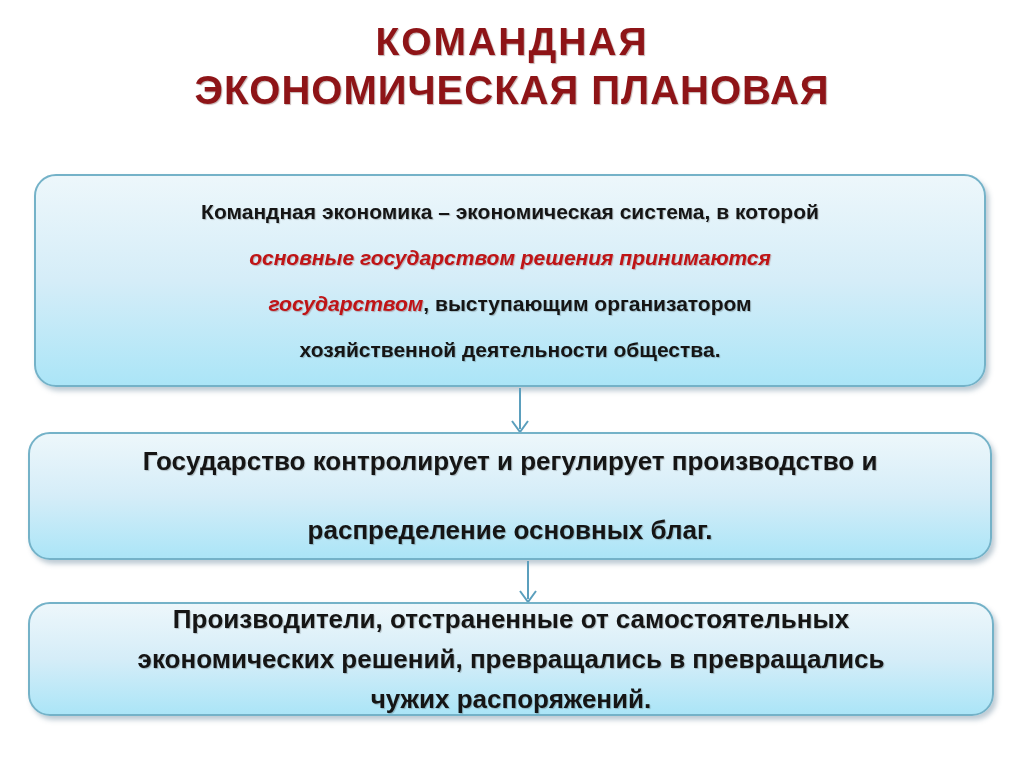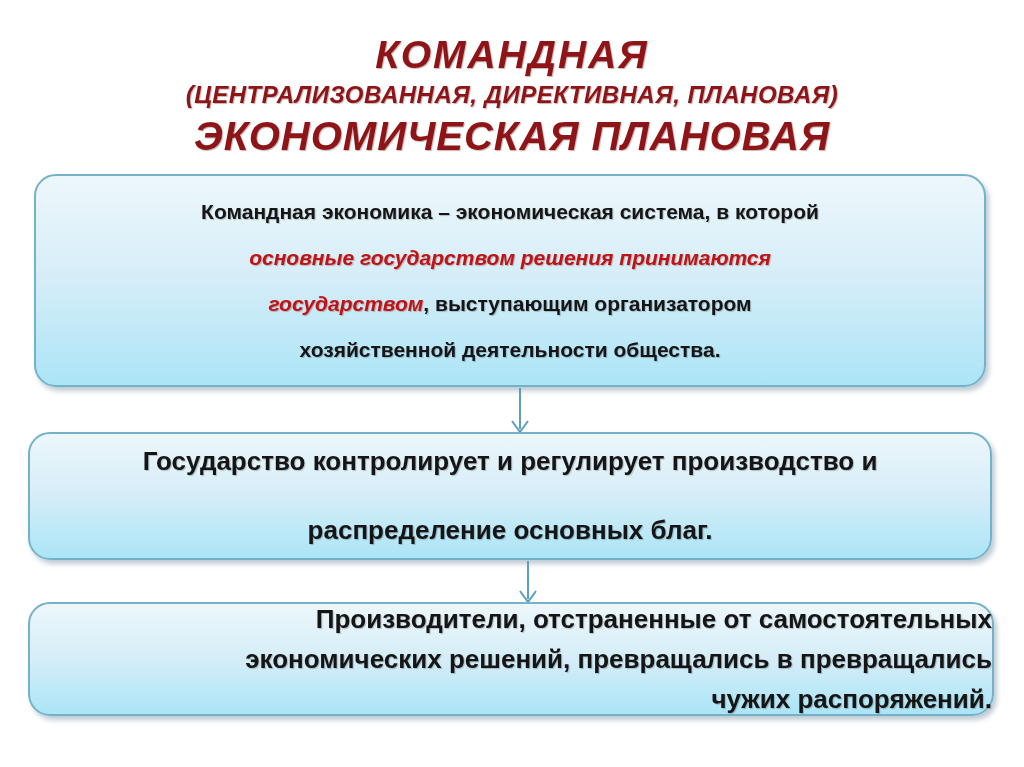--- a/index.html
+++ b/index.html
@@ -8,28 +8,27 @@
     width: 1024px;
     height: 767px;
     background: #ffffff;
     overflow: hidden;
     font-family: "Liberation Sans", "DejaVu Sans", sans-serif;
   }
 
   
   .title {
     position: absolute;
-    top: 32px;
+    top: 19px;
     left: 0;
     width: 100%;
     text-align: center;
     color: #8E1417;
     font-weight: bold;
     text-shadow: 1px 1px 1px rgba(90, 40, 40, 0.35);
-    font-style: italic;
   }
   .title-line1 { font-size: 39px; line-height: 46px; letter-spacing: 2px; }
   .title-line2 { font-size: 24px; line-height: 33px; letter-spacing: 0.5px; }
   .title-line3 { font-size: 40px; line-height: 50px; letter-spacing: 1px; }
 
   
   .box {
     position: absolute;
     box-sizing: border-box;
     background: linear-gradient(180deg, #EDF7FB 0%, #D5EDF8 50%, #ABE5F7 100%);
@@ -52,21 +51,21 @@
     font-size: 21px; line-height: 46px;
   }
   .box-state {
     left: 28px; top: 432px;
     width: 964px; height: 128px;
     font-size: 26px; line-height: 45px; gap: 24px;
   }
   .box-producers {
     left: 28px; top: 602px;
     width: 966px; height: 114px;
-    font-size: 26px; line-height: 40px; align-items: flex-end;
+    font-size: 26px; line-height: 40px;
   }
 
   .red-accent {
     color: #BF1416;
     font-style: italic;
     text-shadow: 1px 1px 1px rgba(120, 20, 20, 0.3);
   }
 
   
   .arrow {
@@ -76,21 +75,20 @@
   .arrow-1 { left: 508px; top: 388px; height: 45px; }
   .arrow-2 { left: 516px; top: 561px; height: 42px; }
 </style>
 </head>
 <body>
 
 <div class="slide">
 
   <div class="title">
     <div class="title-line1">КОМАНДНАЯ</div>
-    <div class="title-line2">(ЦЕНТРАЛИЗОВАННАЯ, ДИРЕКТИВНАЯ, ПЛАНОВАЯ)</div>
     <div class="title-line3">ЭКОНОМИЧЕСКАЯ ПЛАНОВАЯ</div>
   </div>
 
   <div class="box box-definition">
     <div class="line">Командная экономика – экономическая система, в которой</div>
     <div class="line red-accent">основные государством решения принимаются</div>
     <div class="line"><span class="red-accent">государством</span><span>, выступающим организатором</span></div>
     <div class="line">хозяйственной деятельности общества.</div>
   </div>
 

